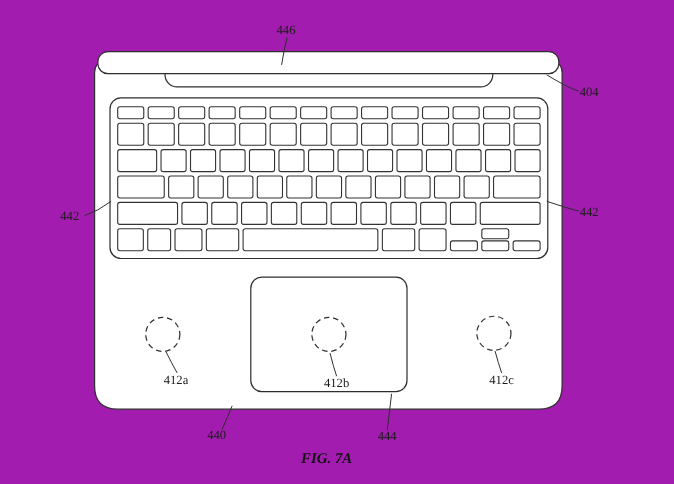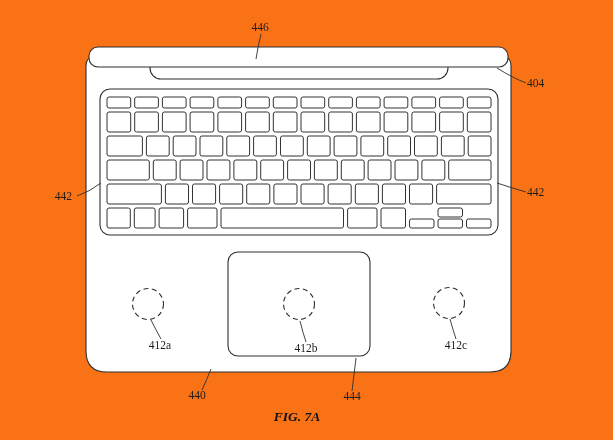--- a/index.html
+++ b/index.html
@@ -1,16 +1,16 @@
 <!DOCTYPE html>
 <html><head>
 <meta charset="utf-8">
 <style>
   html,body{margin:0;padding:0;background:#ffffff;}
-  .page{width:613px;height:440px;position:relative;background:#f97316;overflow:hidden;
+  .page{width:613px;height:440px;position:relative;background:#a21caf;overflow:hidden;
         font-family:"Liberation Serif",serif;}
   svg{display:block;}
   .outline{fill:#ffffff;stroke:#2e2e2e;stroke-width:1.1;}
   .thin{fill:none;stroke:#2e2e2e;stroke-width:0.9;}
   .dashed{fill:none;stroke:#2e2e2e;stroke-width:1.1;stroke-dasharray:5 3.5;}
   .ref-label{font-family:"Liberation Serif",serif;font-size:11.5px;fill:#1c1c1c;}
   .caption{font-family:"Liberation Serif",serif;font-size:13.5px;font-weight:bold;
            font-style:italic;fill:#111111;}
 </style>
 </head>

